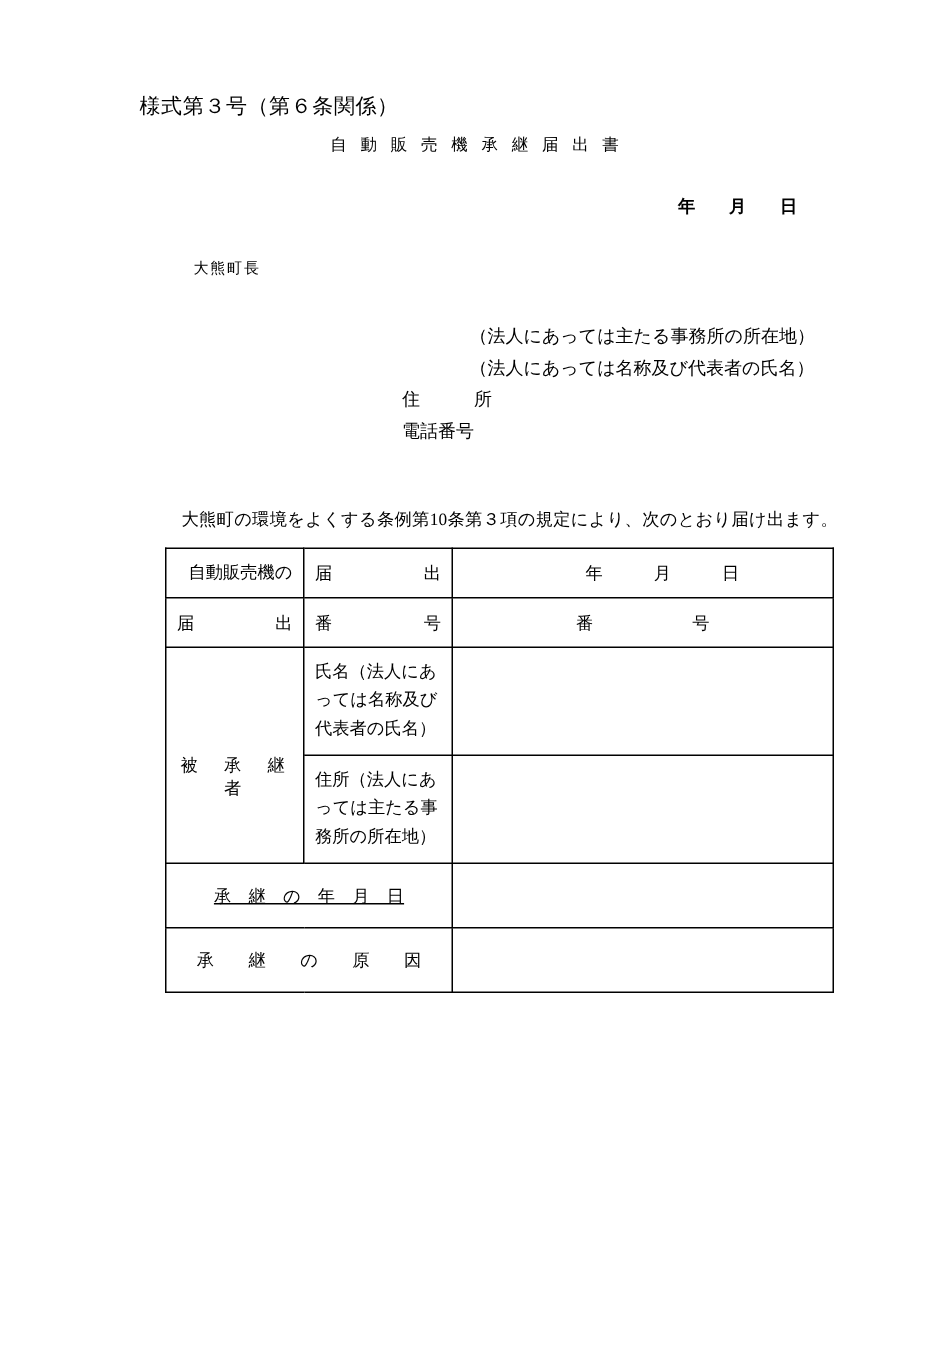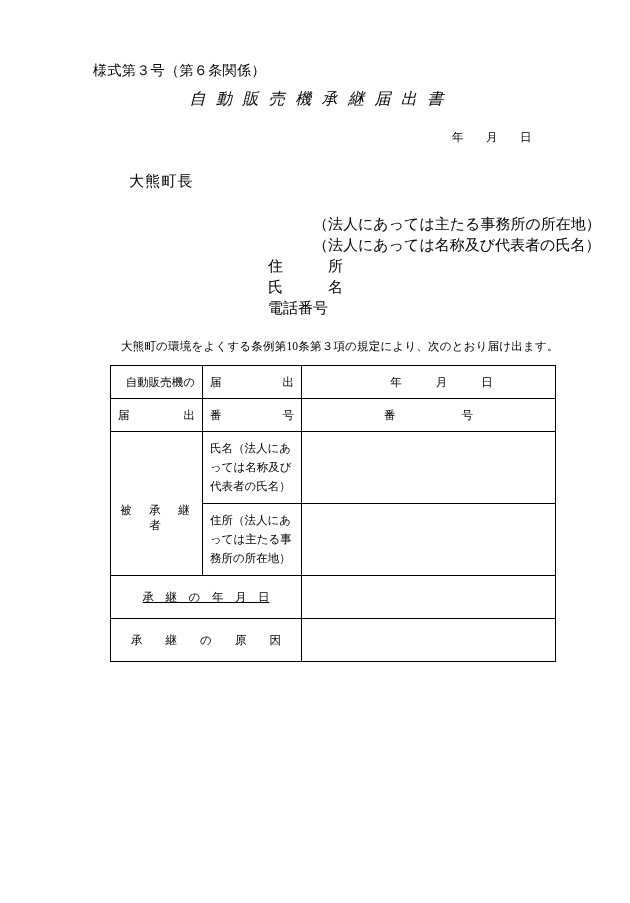--- a/index.html
+++ b/index.html
@@ -30,53 +30,53 @@
     font-size: 14px;
     letter-spacing: 0.4px;
     white-space: nowrap;
   }
   .doc-title {
     position: absolute;
     left: 0;
     top: 89px;
     width: 608px;
     text-align: center;
-    font-size: 16px;
+    font-size: 11px;
     letter-spacing: 3.2px;
     padding-left: 28px;
     box-sizing: border-box;
     white-space: nowrap;
-    font-style: italic;
   }
   .date-line {
     position: absolute;
     left: 452px;
     top: 130px;
     font-size: 11.5px;
     white-space: nowrap;
+    font-weight: bold;
   }
   .date-line span { letter-spacing: 0.5px; }
   .date-gap { display: inline-block; width: 22px; }
 
   .addressee {
     position: absolute;
     left: 129px;
     top: 172px;
-    font-size: 15px;
+    font-size: 10px;
     letter-spacing: 1.2px;
     white-space: nowrap;
     text-align: right;
   }
 
   
   .applicant {
     position: absolute;
     left: 268px;
     top: 214px;
-    font-size: 15px;
+    font-size: 12px;
     line-height: 21px;
     white-space: nowrap;
   }
   .applicant .note {
     padding-left: 45px;
   }
   .applicant .row { height: 21px; }
 
   
   .statement {
@@ -158,21 +158,20 @@
   <div class="date-line">
     <span>年</span><span class="date-gap"></span><span>月</span><span class="date-gap"></span><span>日</span>
   </div>
 
   <div class="addressee">大熊町長</div>
 
   <div class="applicant">
     <div class="row note">（法人にあっては主たる事務所の所在地）</div>
     <div class="row note">（法人にあっては名称及び代表者の氏名）</div>
     <div class="row">住　　　所</div>
-    <div class="row">氏　　　名</div>
     <div class="row">電話番号</div>
   </div>
 
   <div class="statement"><span class="indent"></span><span>大熊町の環境をよくする条例第10条第３項の規定により、次のとおり届け出ます。</span></div>
 
   <table class="form">
     <colgroup>
       <col class="c1">
         <col class="c2">
         <col class="c3">

